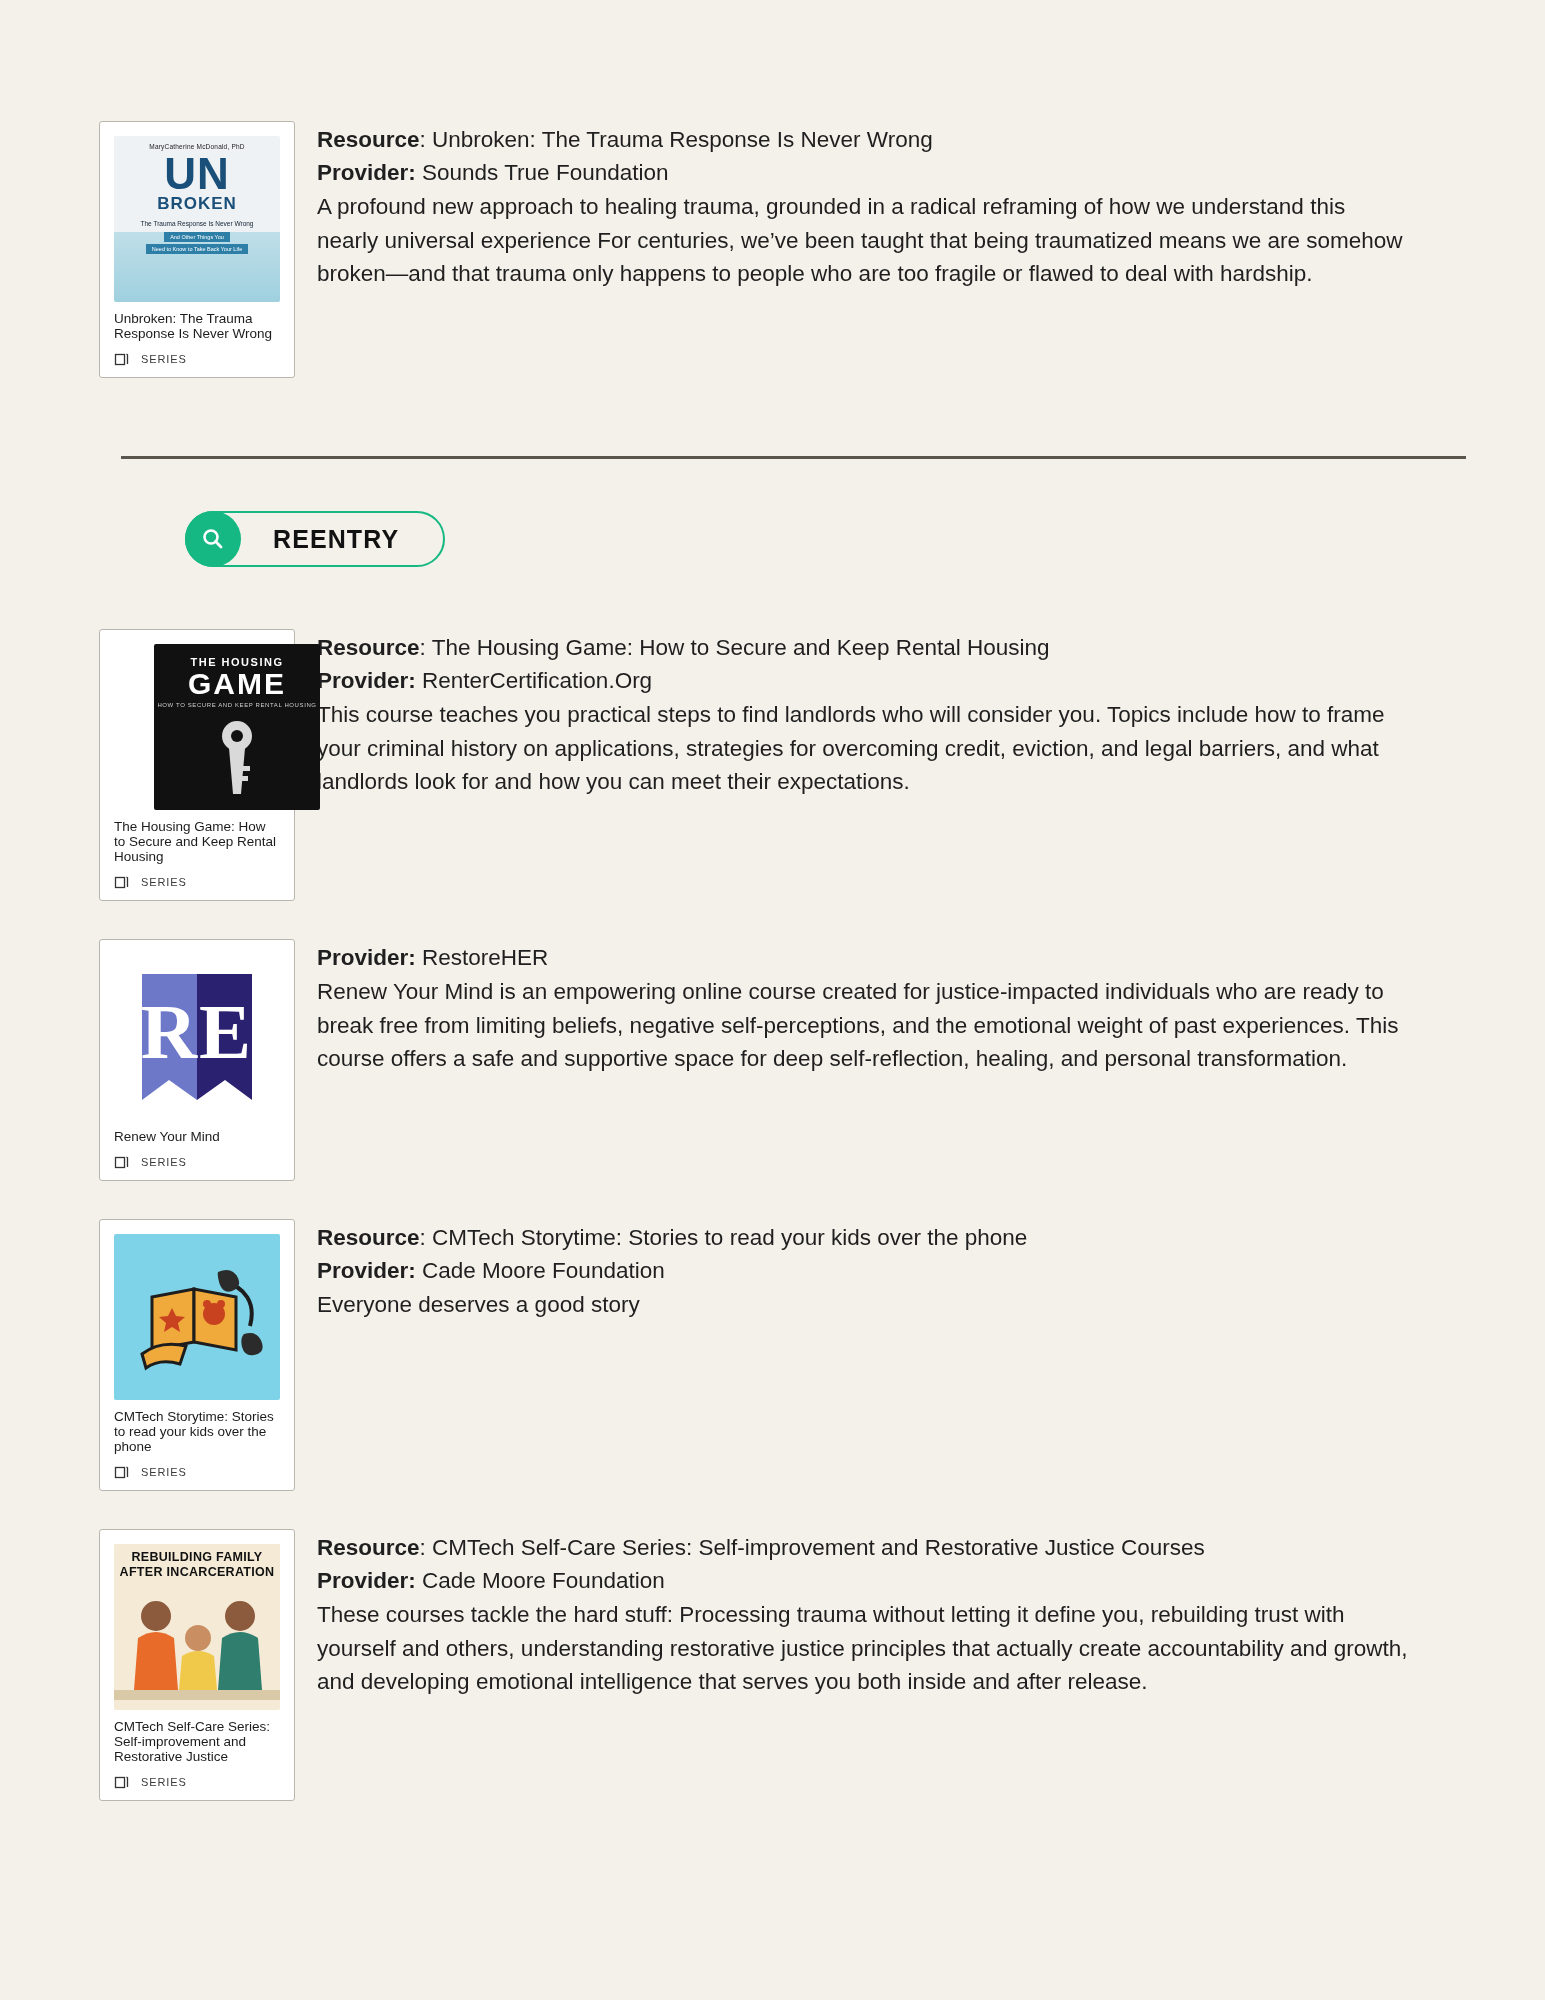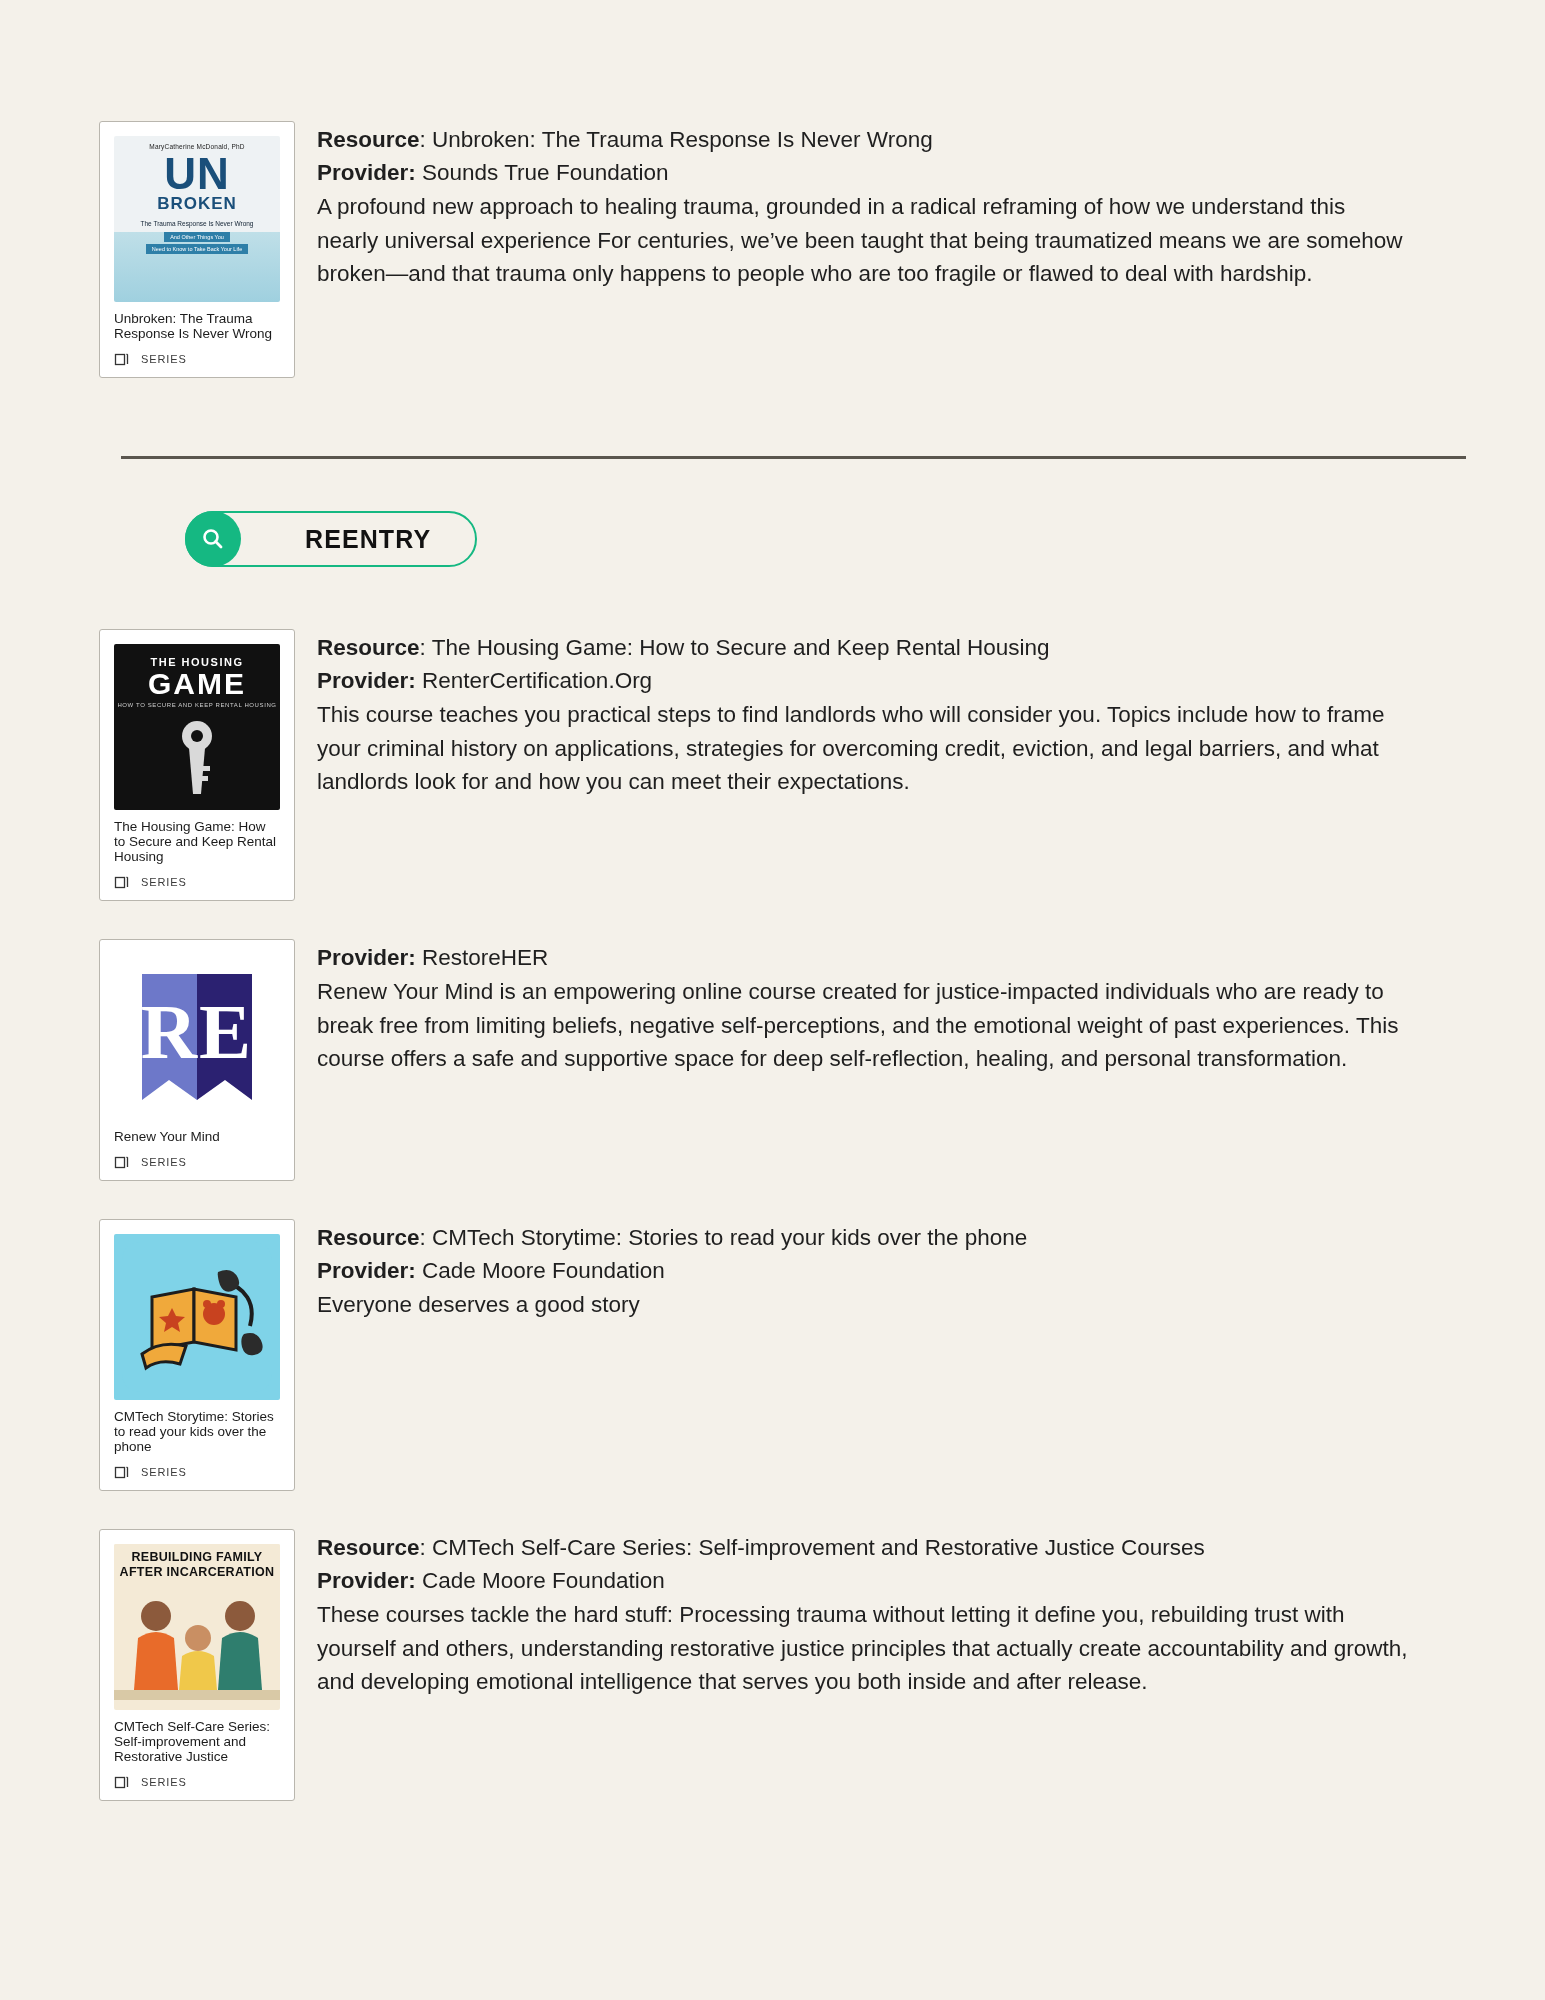--- a/index.html
+++ b/index.html
@@ -95,21 +95,20 @@
   .section-pill {
     display: inline-flex;
     align-items: center;
     border: 2.5px solid #15b882;
     border-radius: 40px;
     height: 56px;
     padding-right: 44px;
     background: #f4f1ea;
     margin-left: 86px;
     margin-bottom: 62px;
-    gap: 32px;
   }
   .pill-circle {
     width: 56px; height: 56px;
     border-radius: 50%;
     background: #15b882;
     display: flex; align-items: center; justify-content: center;
     margin-left: -2px;
     flex: 0 0 56px;
   }
   .pill-label {
@@ -140,20 +139,21 @@
     background: #2e7fa8; color: #fff; font-size: 5.5px; padding: 2px 6px; margin-top: 5px;
   }
   .tn-unbroken .bar2 {
     background: #2e7fa8; color: #fff; font-size: 5.5px; padding: 2px 6px; margin-top: 2px;
   }
 
   .tn-housing {
     background: #111;
     display: flex; flex-direction: column; align-items: center;
     padding-top: 12px;
+    margin-left: 40px;
   }
   .tn-housing .t1 { color:#fff; font-size: 11px; letter-spacing: 1.5px; font-weight: bold;}
   .tn-housing .t2 {
     color:#fff; font-size: 30px; font-weight: bold; letter-spacing: 2px; line-height: 32px;
   }
   .tn-housing .t3 { color:#cfcfcf; font-size: 6px; letter-spacing: .6px; margin-top: 2px;}
   .tn-housing .key { margin-top: 6px; }
 
   .tn-renew {
     background: #ffffff;

